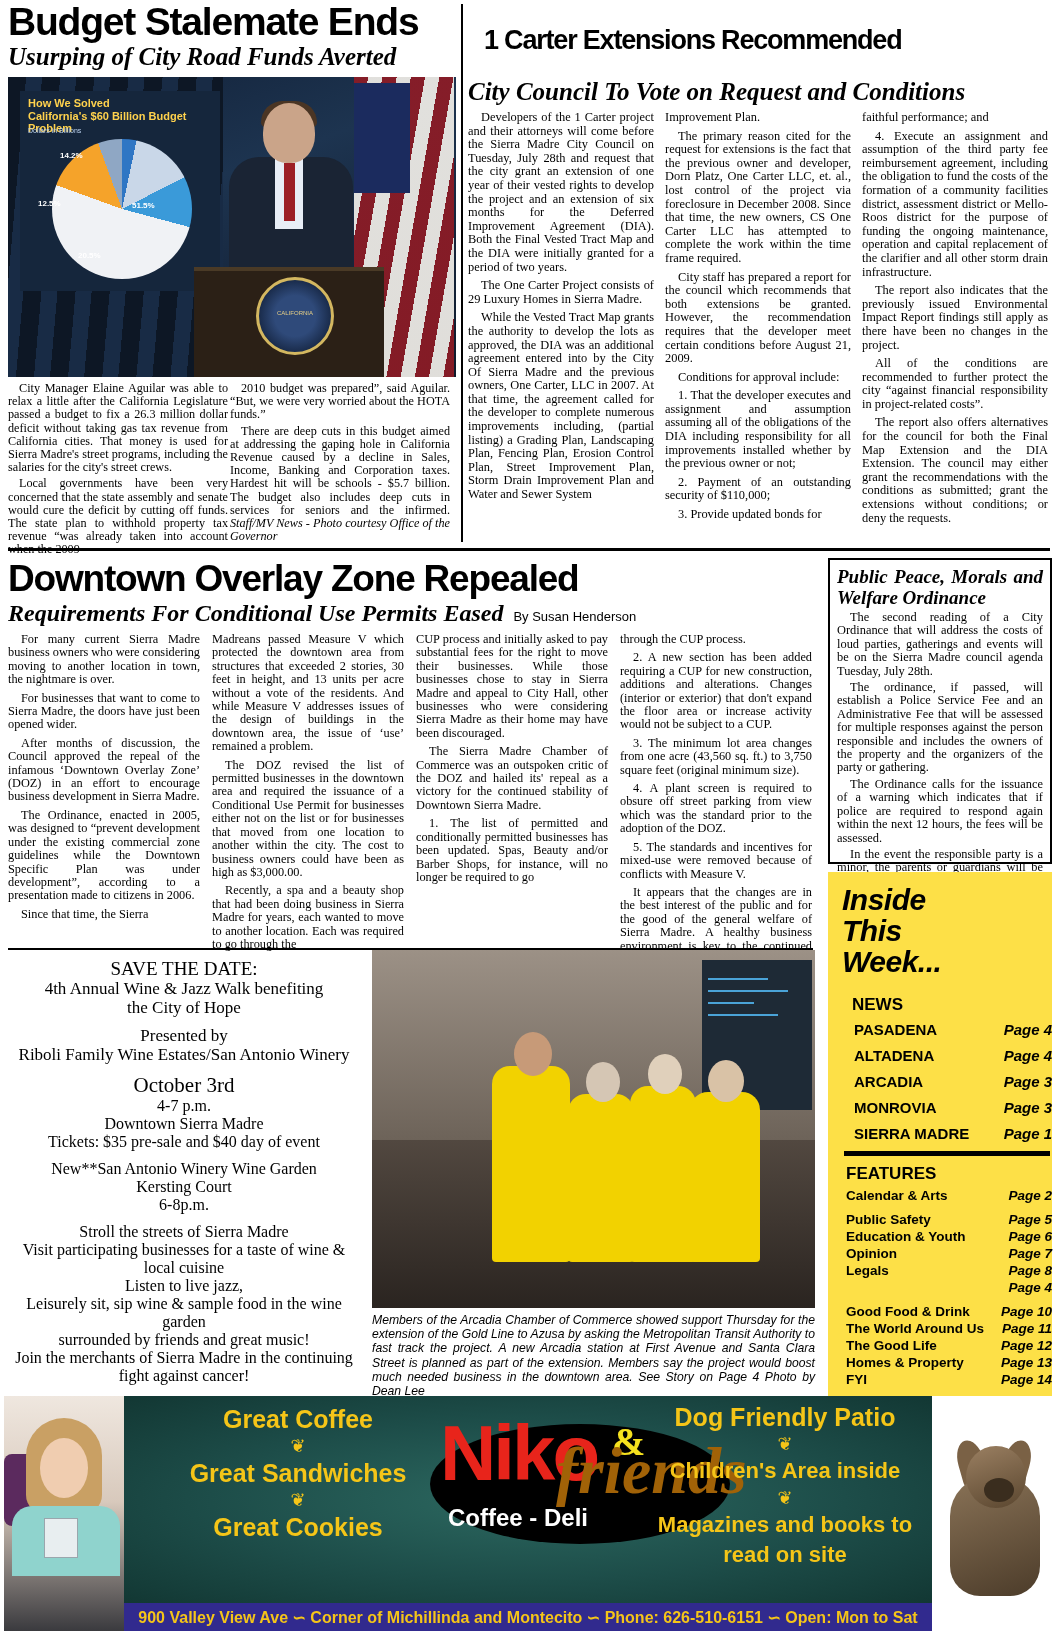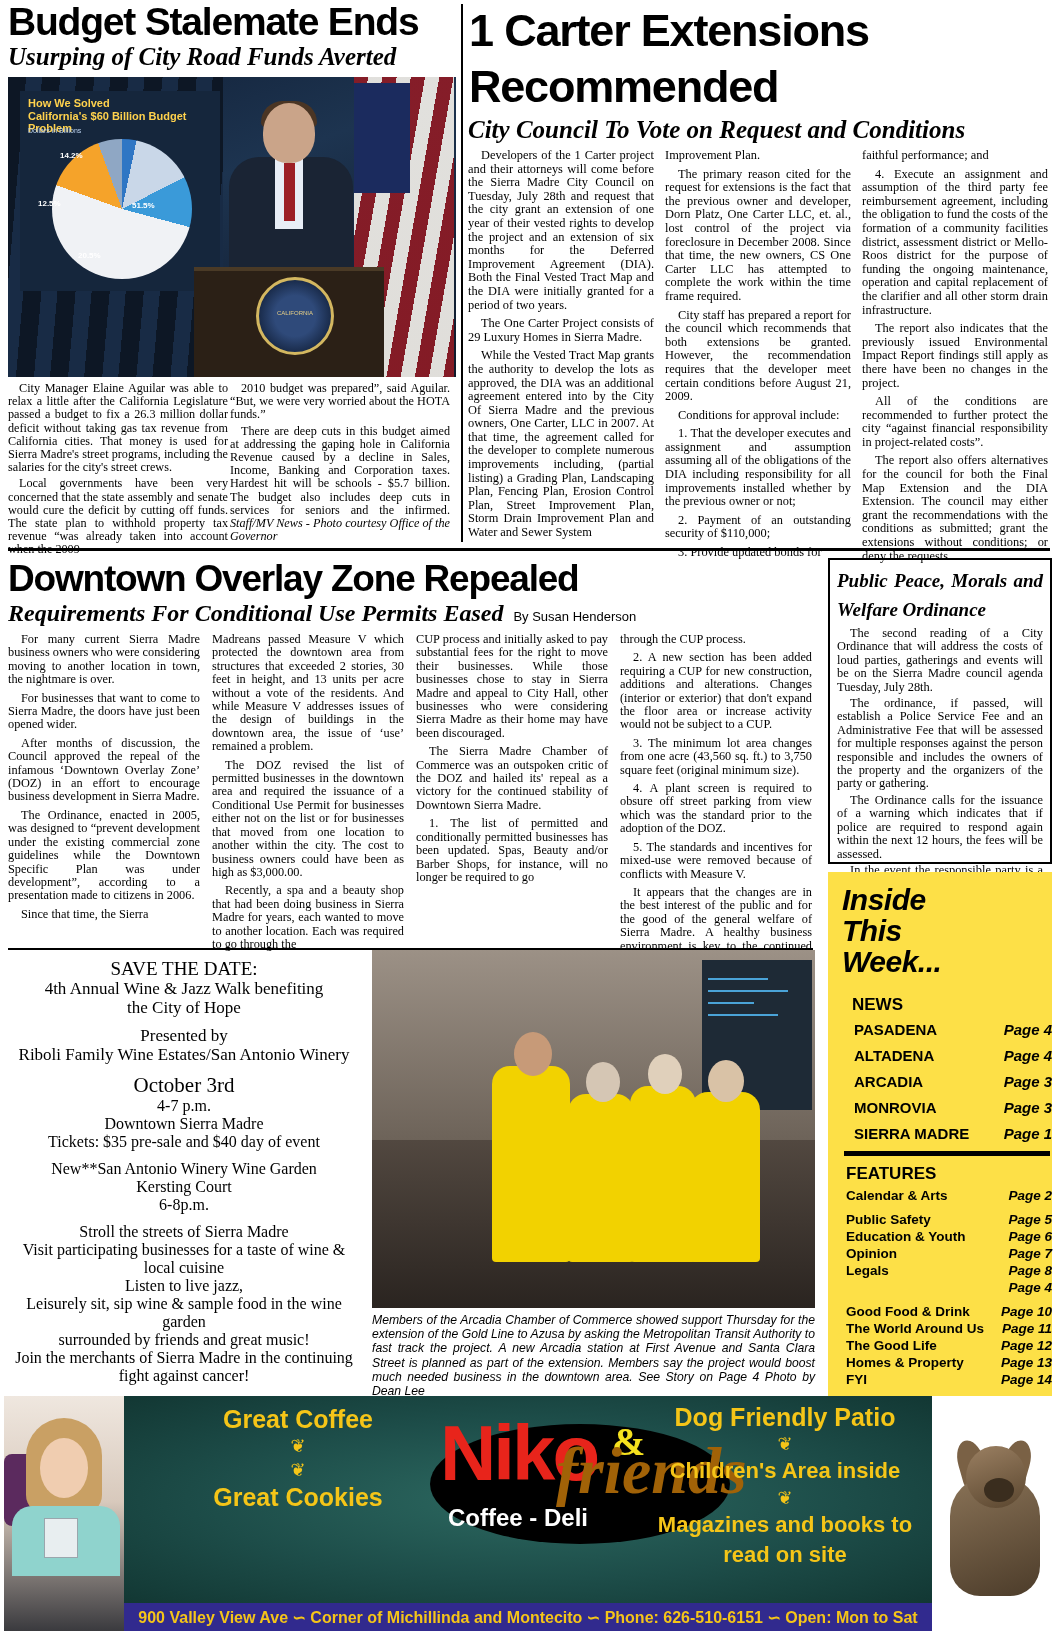--- a/index.html
+++ b/index.html
@@ -92,21 +92,21 @@
     background:repeating-linear-gradient(95deg,#0d1725 0 18px,#182b45 18px 34px); }
 
   .cap-cols { display:flex; gap:2px; margin-top:5px; }
   .cap-cols .c { width:220px; }
   .cap-cols p { font-size:12.2px; line-height:13.2px; margin:0 0 3px 0; text-align:justify; text-indent:11px; }
   .credit { font-style:italic; }
 
   .vline { position:absolute; background:#000; }
 
   .rightstory { position:absolute; left:468px; top:2px; width:582px; }
-  .rightstory h1 { margin:1px; font-size:45px; line-height:56px; }
+  .rightstory h1 { margin:16px; font-size:27px; line-height:44px; }
   .rightstory h2 { margin:1px 0 0 0; font-size:25px; line-height:28px; }
   .cols3 { display:flex; gap:11px; margin-top:5px; }
   .cols3 .body-col { width:186px; }
 
   .rule-thick { position:absolute; left:8px; right:6px; height:3px; background:#000; }
   .rule-thin { position:absolute; height:1px; background:#000; }
 
   
   .doz { position:absolute; left:8px; top:560px; width:805px; }
   .doz h1 { margin:0; font-size:37px; line-height:38px; }
@@ -115,21 +115,21 @@
   .byline { font-family:"Liberation Sans",sans-serif; font-size:13px; }
   .cols3b { display:flex; gap:12px; margin-top:7px; }
   .cols3b .body-col { width:192px; }
   .cols3b .body-col p { font-size:12.3px; line-height:13.4px; }
 
   
   .ppbox {
     position:absolute; left:828px; top:558px; width:224px; height:306px;
     border:2px solid #000; padding:6px 7px;
   }
-  .ppbox h3 { margin:0 0 3px 0; font-size:19px; line-height:29px; font-family:"Liberation Serif",serif; font-style:italic; font-weight:bold; text-align:justify;}
+  .ppbox h3 { margin:0 0 3px 0; font-size:19px; line-height:21px; font-family:"Liberation Serif",serif; font-style:italic; font-weight:bold; text-align:justify;}
   .ppbox p { margin:0 0 3px 0; font-size:12.4px; line-height:13.4px; text-align:justify; text-indent:13px; }
 
   
   .itw {
     position:absolute; left:828px; top:872px; width:224px; height:536px;
     background:#fde047; padding:12px 0 8px 14px;
   }
   .itw .ttl {
     font-family:"Liberation Sans",sans-serif; font-weight:bold; font-style:italic;
     font-size:30px; line-height:31px; letter-spacing:-.5px; margin-bottom:18px;
@@ -471,20 +471,21 @@
       <div class="lady-pillow"></div>
       <div class="lady-hair"></div>
       <div class="lady-face"></div>
       <div class="lady-body"></div>
       <div class="lady-mug"></div>
     </div>
 
     <div class="ad-left">
       <div class="ad-line">Great Coffee</div>
       <div class="ad-sw">❦</div>
+      <div class="ad-line">Great Sandwiches</div>
       <div class="ad-sw">❦</div>
       <div class="ad-line">Great Cookies</div>
     </div>
 
     <div class="logo-ell"></div>
     <div class="logo-niko">Niko</div>
     <div class="logo-amp">&amp;</div>
     <div class="logo-friends">friends</div>
     <div class="logo-deli">Coffee - Deli</div>
 

